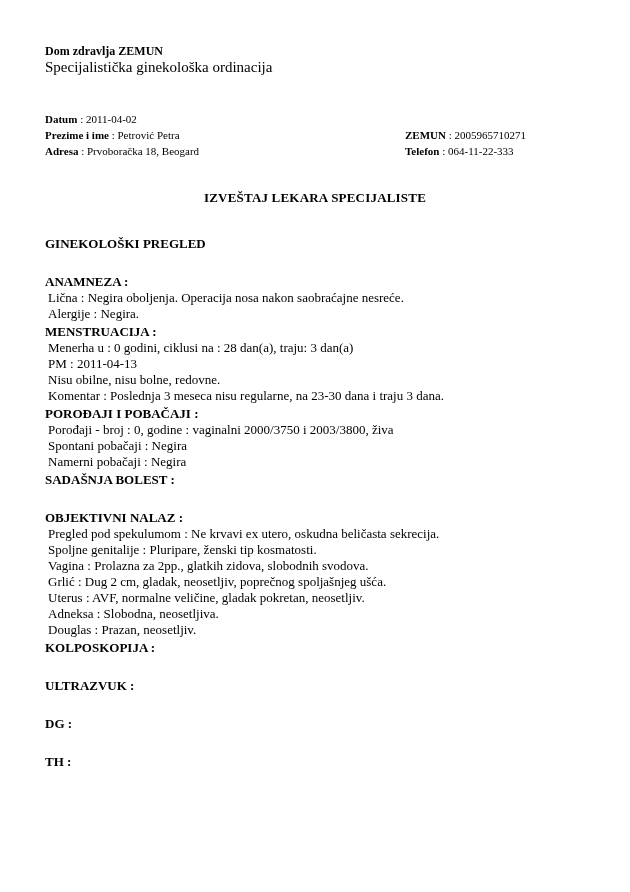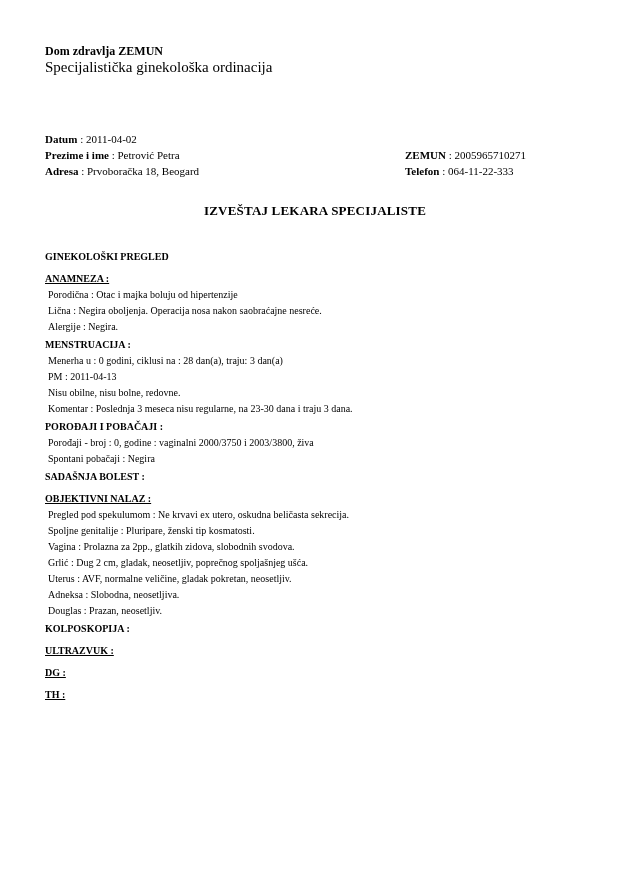--- a/index.html
+++ b/index.html
@@ -19,46 +19,46 @@
   }
   .clinic-name {
     font-size: 12px;
     font-weight: bold;
     line-height: 15px;
   }
   .clinic-subtitle {
     font-size: 15px;
     line-height: 16px;
   }
-  .patient-block { margin-top: 56px; }
+  .patient-block { margin-top: 36px; }
   .patient-row {
     position: relative;
     font-size: 11px;
     line-height: 16px;
     white-space: pre;
   }
   .patient-label { font-weight: bold; }
   .patient-right {
     position: absolute;
     left: 360px;
     top: 0;
     white-space: pre;
   }
   .report-title {
-    margin-top: 24px;
+    margin-top: 31px;
     text-align: center;
     font-size: 13px;
     font-weight: bold;
     line-height: 16px;
     letter-spacing: 0.2px;
   }
-  .report { margin-top: 30px; font-size: 10px; }
+  .report { margin-top: 30px; font-size: 13px; }
   .line { line-height: 16px; white-space: pre; }
   .h { font-weight: bold; margin-top: 2px; }
-  .h + .h { margin-top: 6px; text-decoration: underline; }
+  .h + .h { margin-top: 22px; }
   .t { padding-left: 3px; }
   .blue-bar {
     position: absolute;
     left: 59px; top: 883px;
     width: 37px; height: 8px;
   }
 </style>
 </head>
 <body>
 
@@ -71,31 +71,31 @@
     <div class="patient-row"><span class="patient-label">Datum</span><span> : </span><span>2011-04-02</span></div>
     <div class="patient-row"><span class="patient-label">Prezime i ime</span><span> : </span><span>Petrović Petra</span><span class="patient-right"><span class="patient-label">ZEMUN</span><span> : </span><span>2005965710271</span></span></div>
     <div class="patient-row"><span class="patient-label">Adresa</span><span> : </span><span>Prvoboračka 18, Beogard</span><span class="patient-right"><span class="patient-label">Telefon</span><span> : </span><span>064-11-22-333</span></span></div>
   </div>
 
   <div class="report-title">IZVEŠTAJ LEKARA SPECIJALISTE</div>
 
   <div class="report">
       <div class="line h">GINEKOLOŠKI PREGLED</div>
       <div class="line h">ANAMNEZA :</div>
-      <div class="line t">Porodična : Otac i majka boluju od hipertenzije</div>
       <div class="line t">Lična : Negira oboljenja. Operacija nosa nakon saobraćajne nesreće.</div>
       <div class="line t">Alergije : Negira.</div>
       <div class="line h">MENSTRUACIJA :</div>
       <div class="line t">Menerha u : 0 godini, ciklusi na : 28 dan(a), traju: 3 dan(a)</div>
       <div class="line t">PM : 2011-04-13</div>
       <div class="line t">Nisu obilne, nisu bolne, redovne.</div>
       <div class="line t">Komentar : Poslednja 3 meseca nisu regularne, na 23-30 dana i traju 3 dana.</div>
       <div class="line h">POROĐAJI I POBAČAJI :</div>
       <div class="line t">Porođaji - broj : 0, godine : vaginalni 2000/3750 i 2003/3800, živa</div>
       <div class="line t">Spontani pobačaji : Negira</div>
+      <div class="line t">Namerni pobačaji : Negira</div>
       <div class="line h">SADAŠNJA BOLEST :</div>
       <div class="line h">OBJEKTIVNI NALAZ :</div>
       <div class="line t">Pregled pod spekulumom : Ne krvavi ex utero, oskudna beličasta sekrecija.</div>
       <div class="line t">Spoljne genitalije : Pluripare, ženski tip kosmatosti.</div>
       <div class="line t">Vagina : Prolazna za 2pp., glatkih zidova, slobodnih svodova.</div>
       <div class="line t">Grlić : Dug 2 cm, gladak, neosetljiv, poprečnog spoljašnjeg ušća.</div>
       <div class="line t">Uterus : AVF, normalne veličine, gladak pokretan, neosetljiv.</div>
       <div class="line t">Adneksa : Slobodna, neosetljiva.</div>
       <div class="line t">Douglas : Prazan, neosetljiv.</div>
       <div class="line h">KOLPOSKOPIJA :</div>

